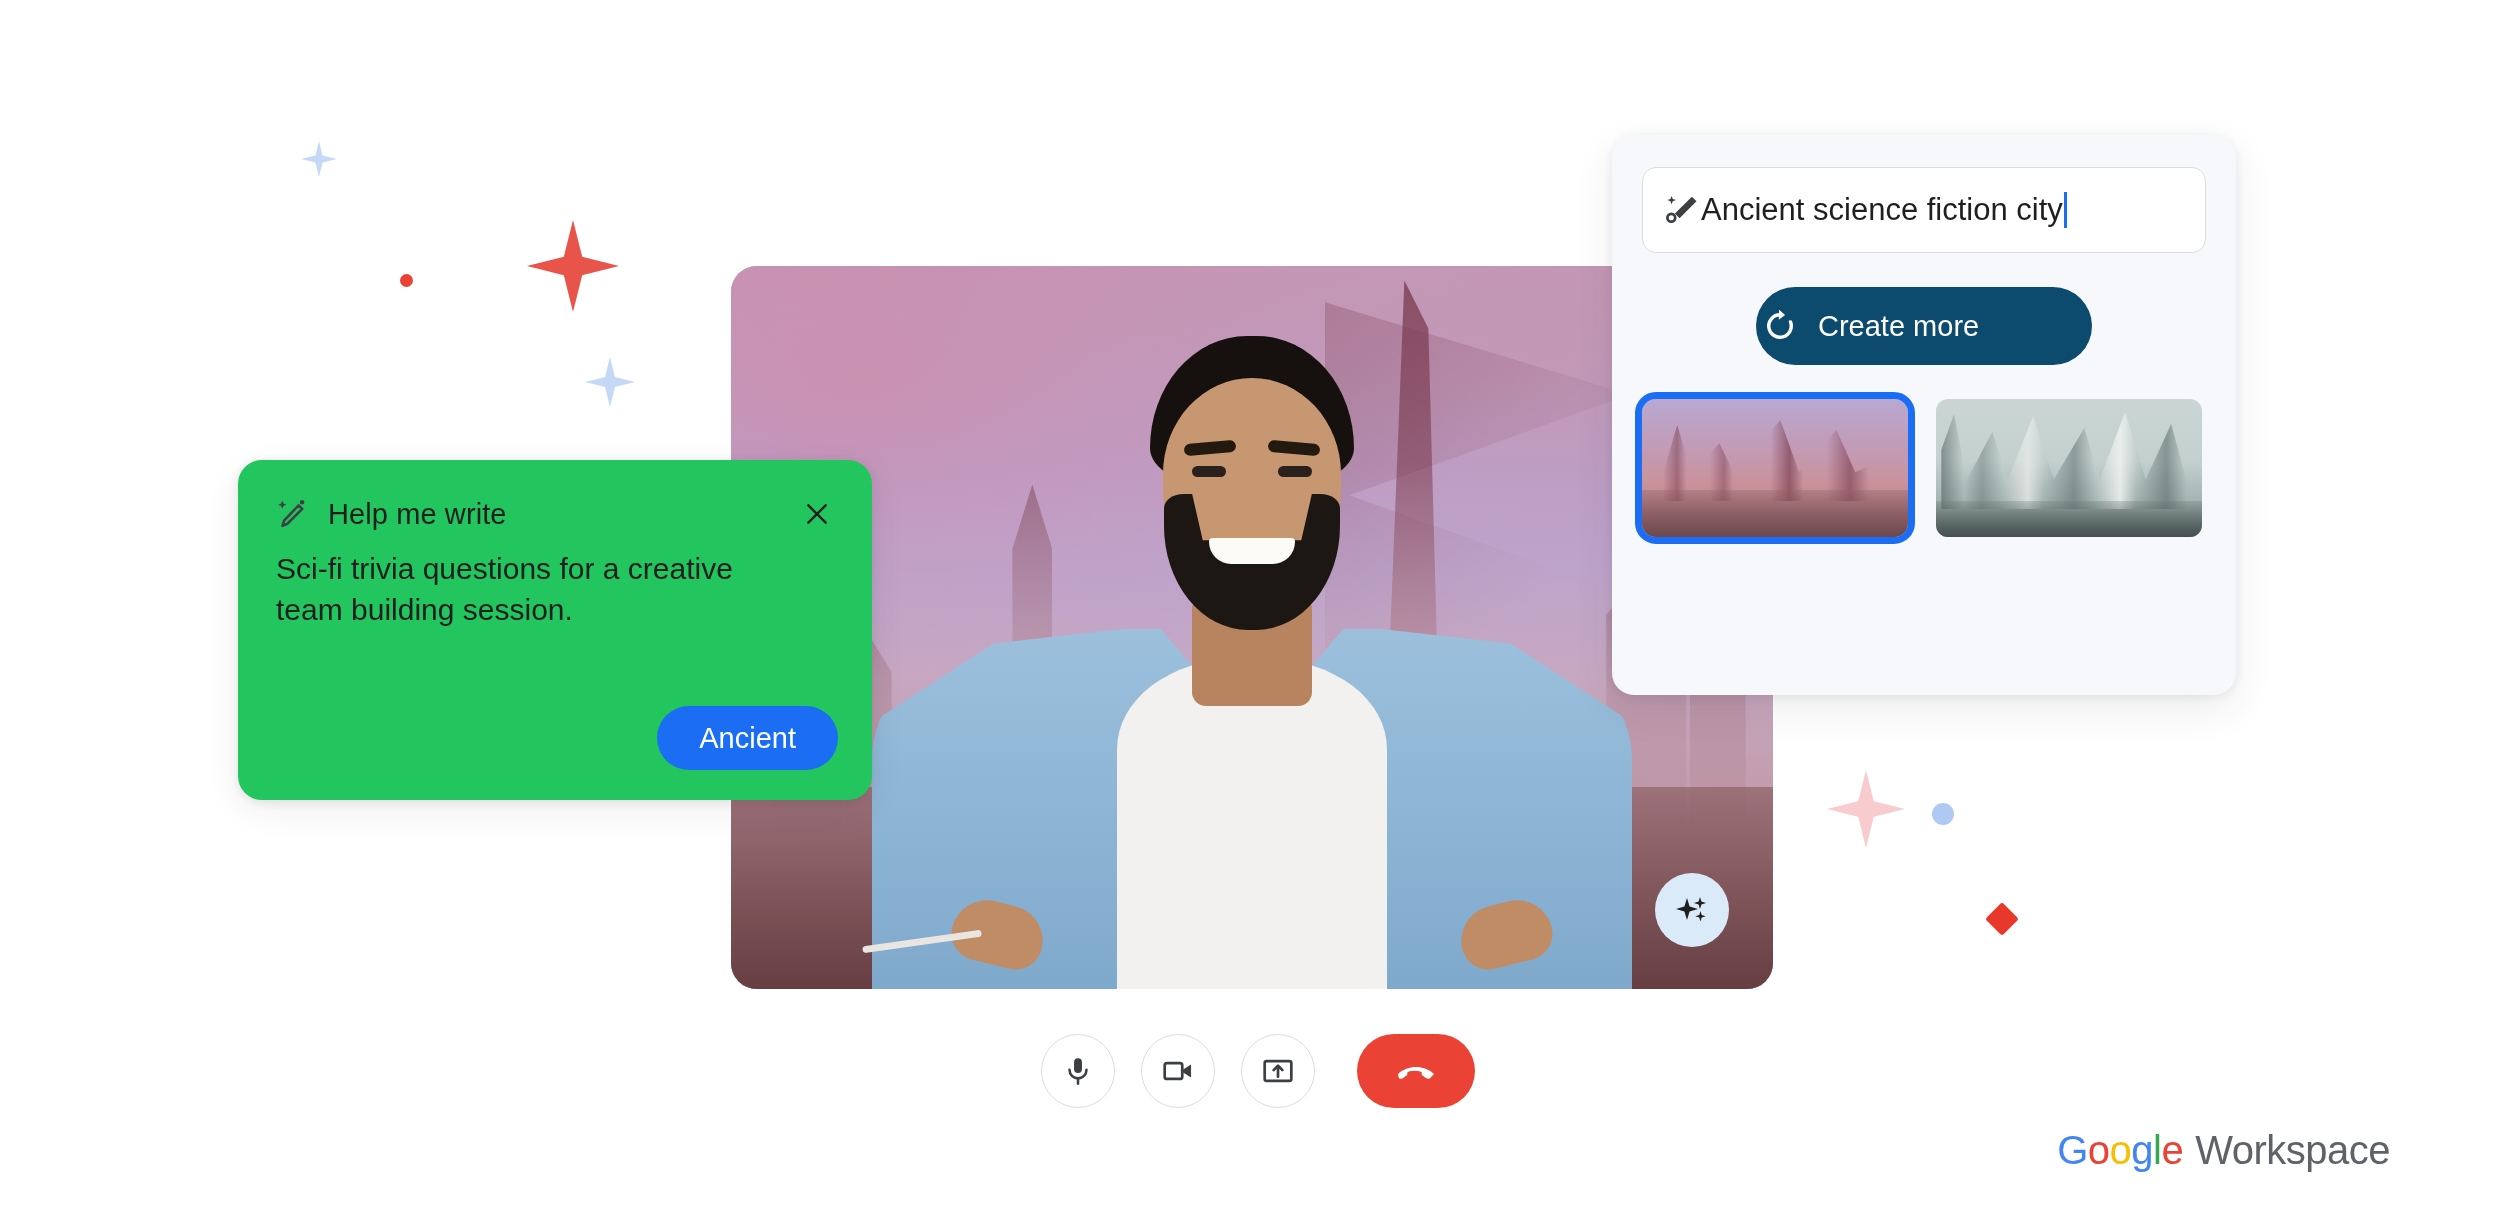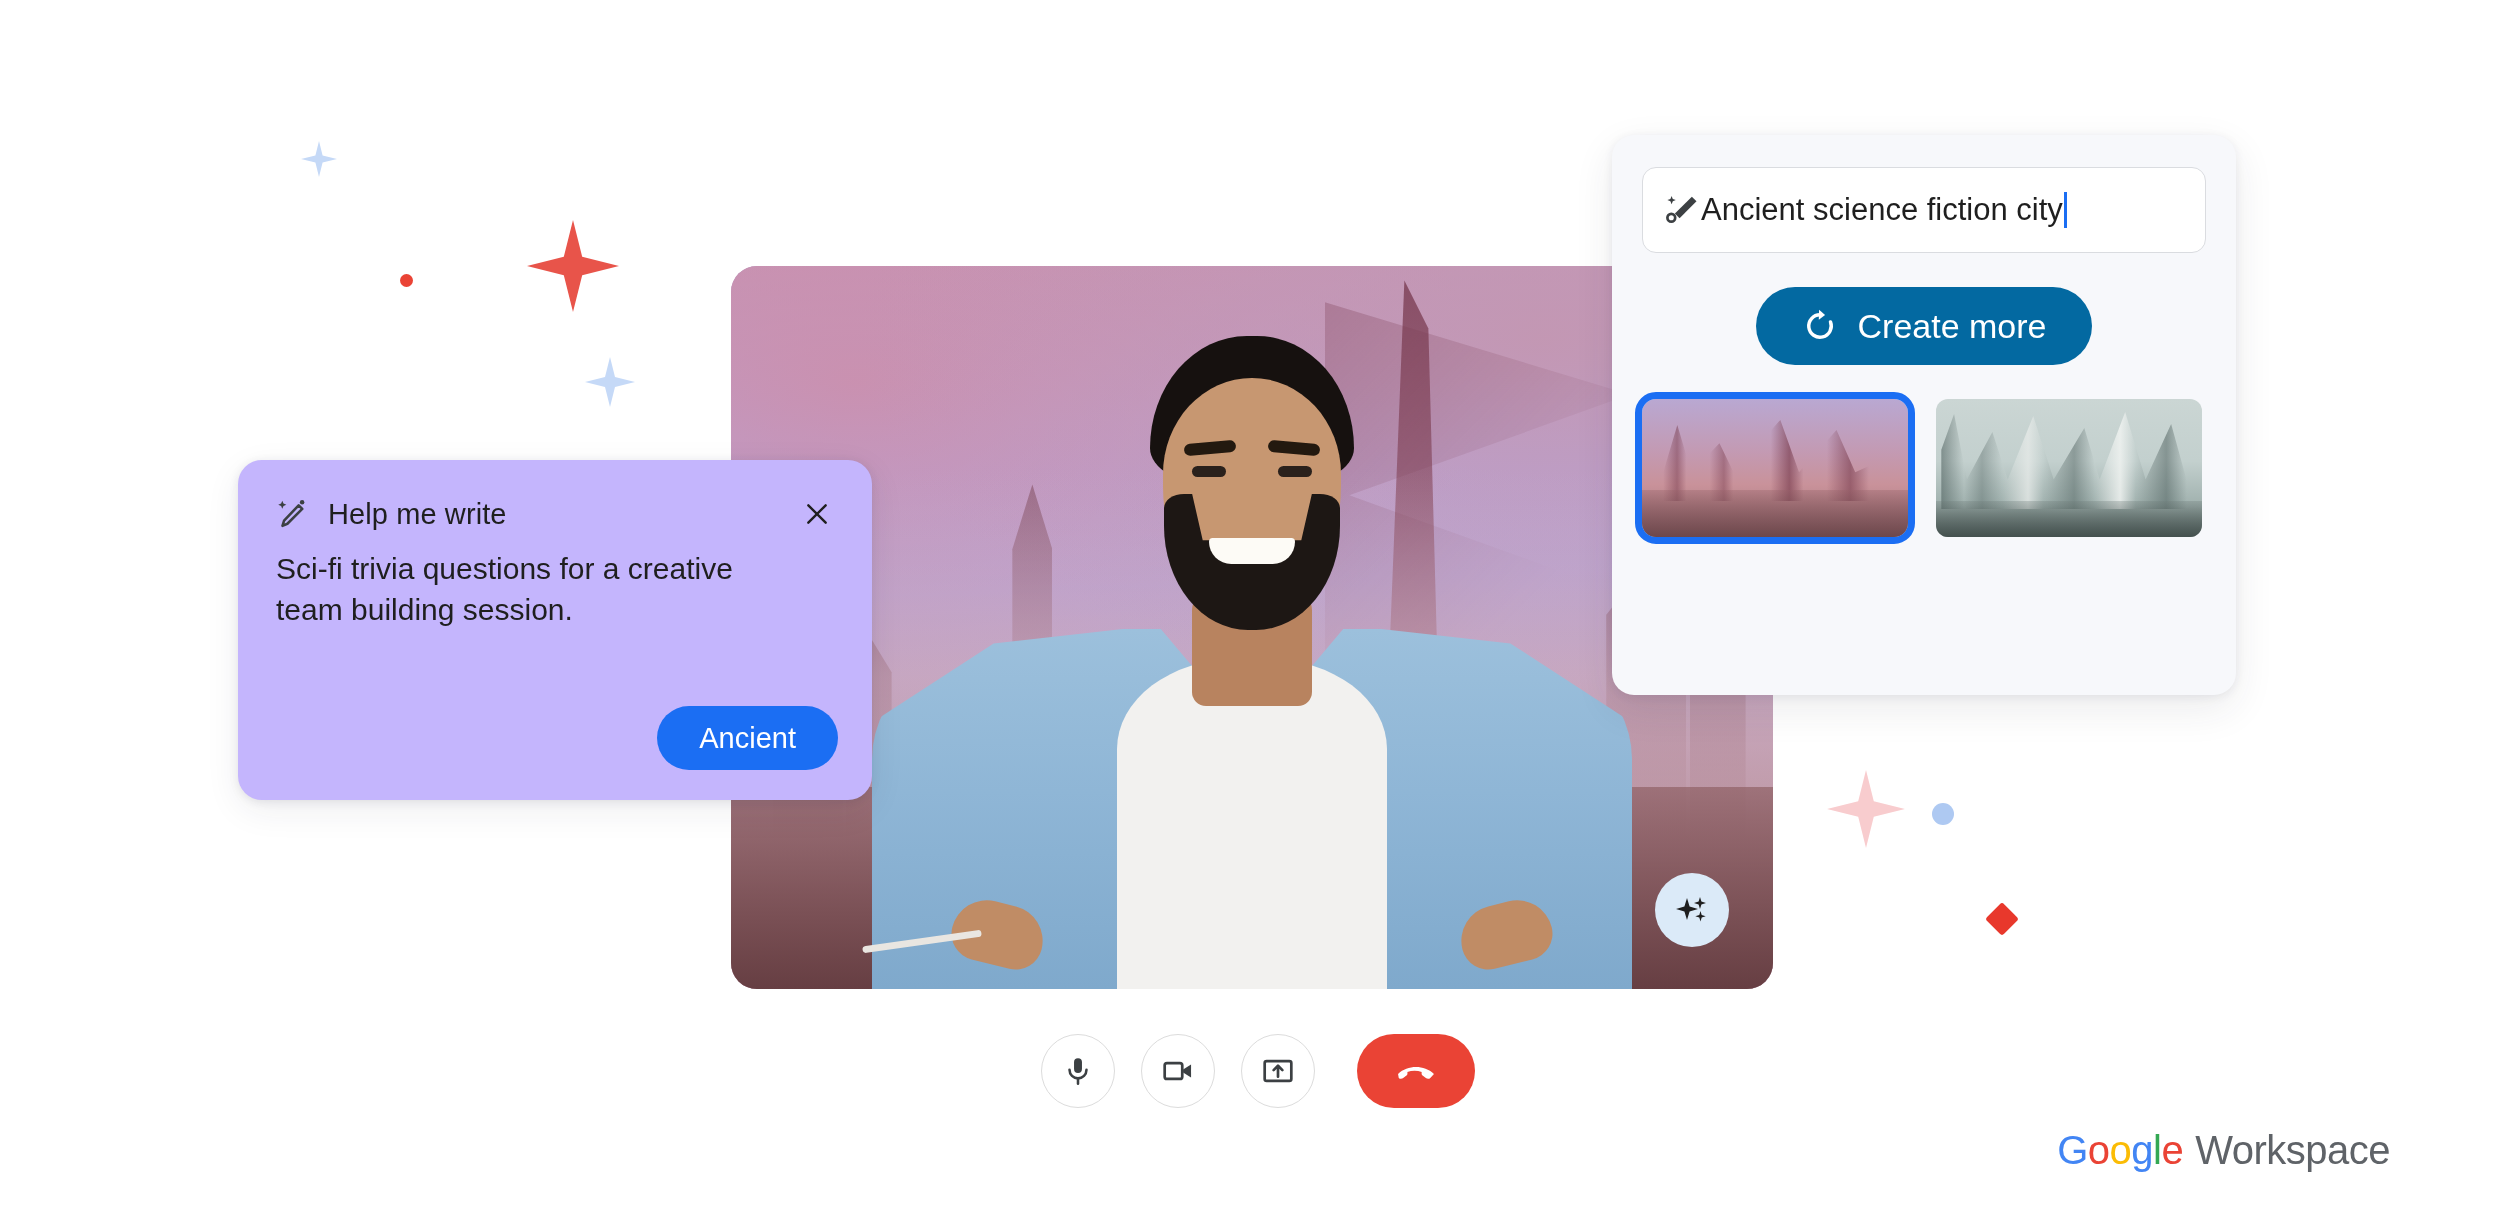--- a/index.html
+++ b/index.html
@@ -144,21 +144,21 @@
     width: 74px; height: 74px; border-radius: 50%;
     background: #dbeaf8;
     display: flex; align-items: center; justify-content: center;
   }
 
   
   #help-me-write-card {
     position: absolute;
     left: 238px; top: 460px;
     width: 634px; height: 340px;
-    background: #c4b5fd;
+    background: #22c55e;
     border-radius: 24px;
     box-shadow: 0 2px 10px rgba(40,40,60,.10), 0 10px 34px rgba(40,40,60,.08);
     box-sizing: border-box;
     padding: 36px 38px 32px 38px;
   }
   .hmw-head { display: flex; align-items: center; }
   .hmw-title {
     font-size: 29px; color: #1f1f1f; margin-left: 16px; letter-spacing: .1px;
   }
   .hmw-close {
@@ -200,26 +200,26 @@
     box-sizing: border-box;
   }
   #prompt-text {
     font-size: 31px; color: #1f1f1f; white-space: nowrap;
   }
   #prompt-caret {
     display: inline-block; width: 3px; height: 36px;
     background: #1b6ef3; margin-left: 1px; vertical-align: -6px;
   }
   #create-more-button {
-    display: flex; align-items: center; justify-content: center; gap: 20px;
+    display: flex; align-items: center; justify-content: flex-start; gap: 20px;
     margin: 34px auto 0 auto;
     width: 336px; height: 78px;
-    background: #0369a1; color: #fff;
+    background: #0c4a6e; color: #fff;
     border: none; border-radius: 40px;
-    font-size: 34px; font-family: inherit; cursor: pointer;
+    font-size: 29px; font-family: inherit; cursor: pointer;
   }
   #thumb-row { display: flex; gap: 28px; margin-top: 34px; }
   .thumb {
     width: 266px; height: 138px;
     border-radius: 12px;
     overflow: hidden;
     position: relative;
     cursor: pointer;
   }
   .thumb.selected {

